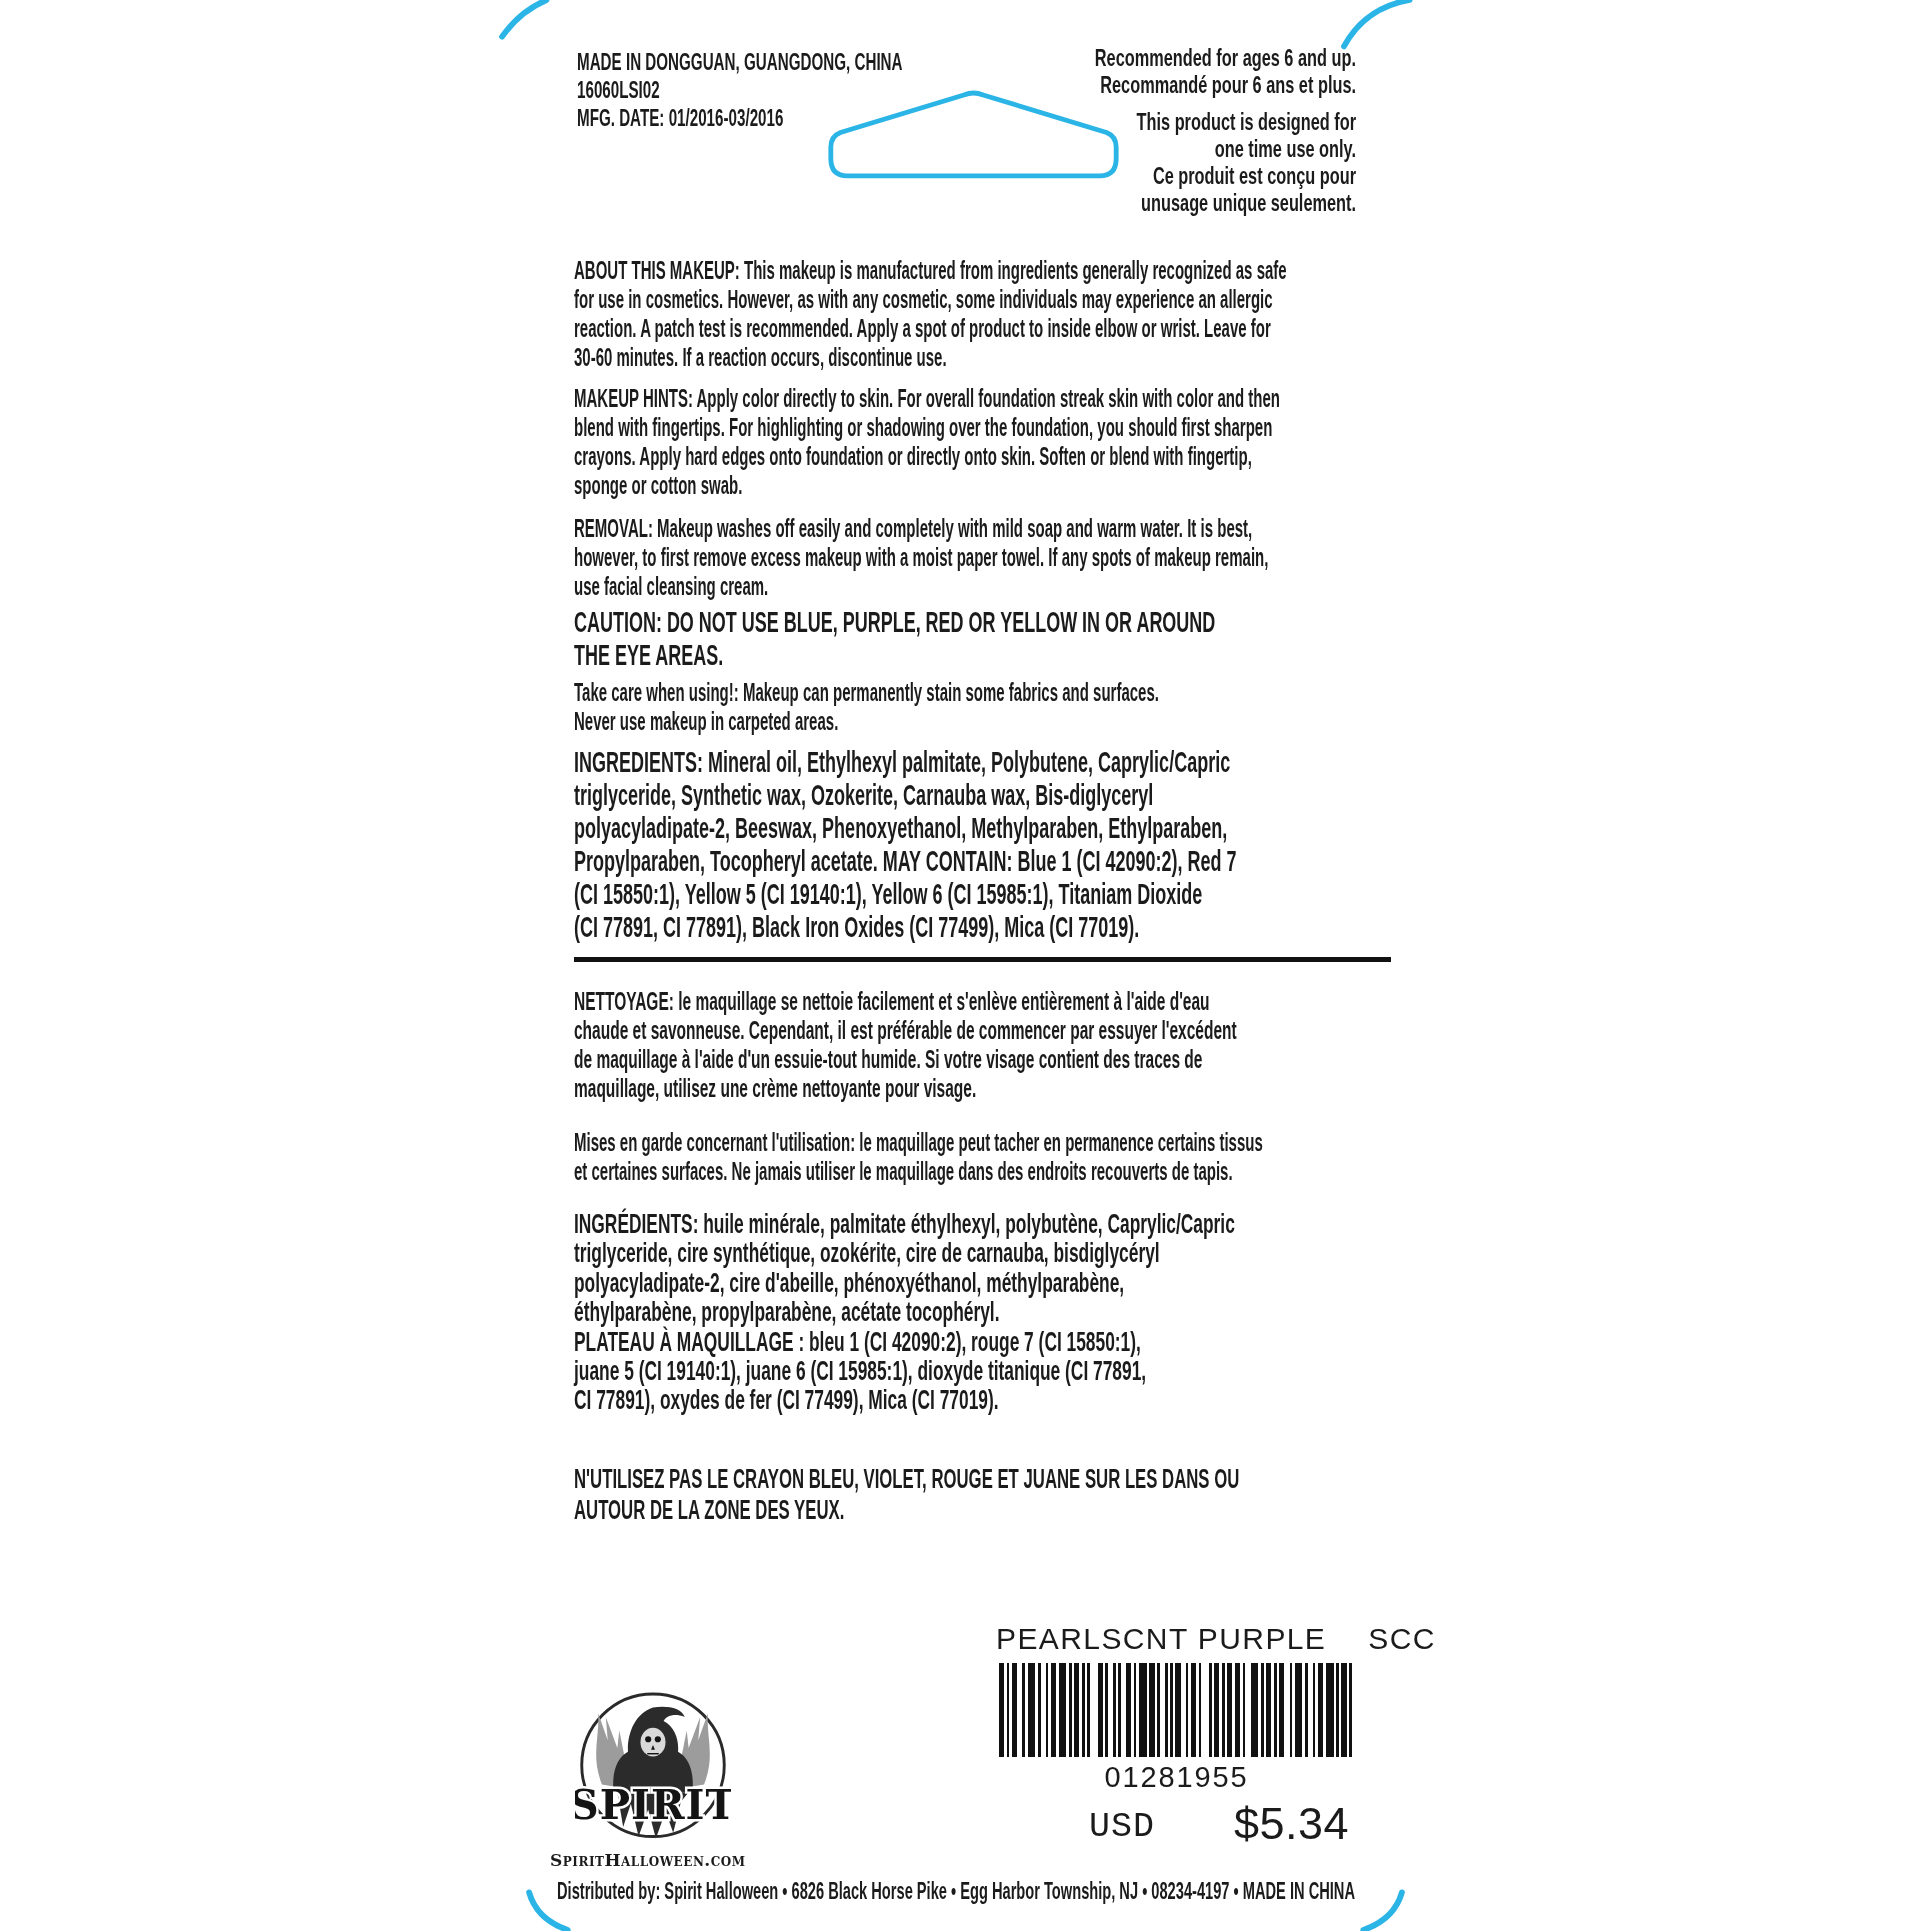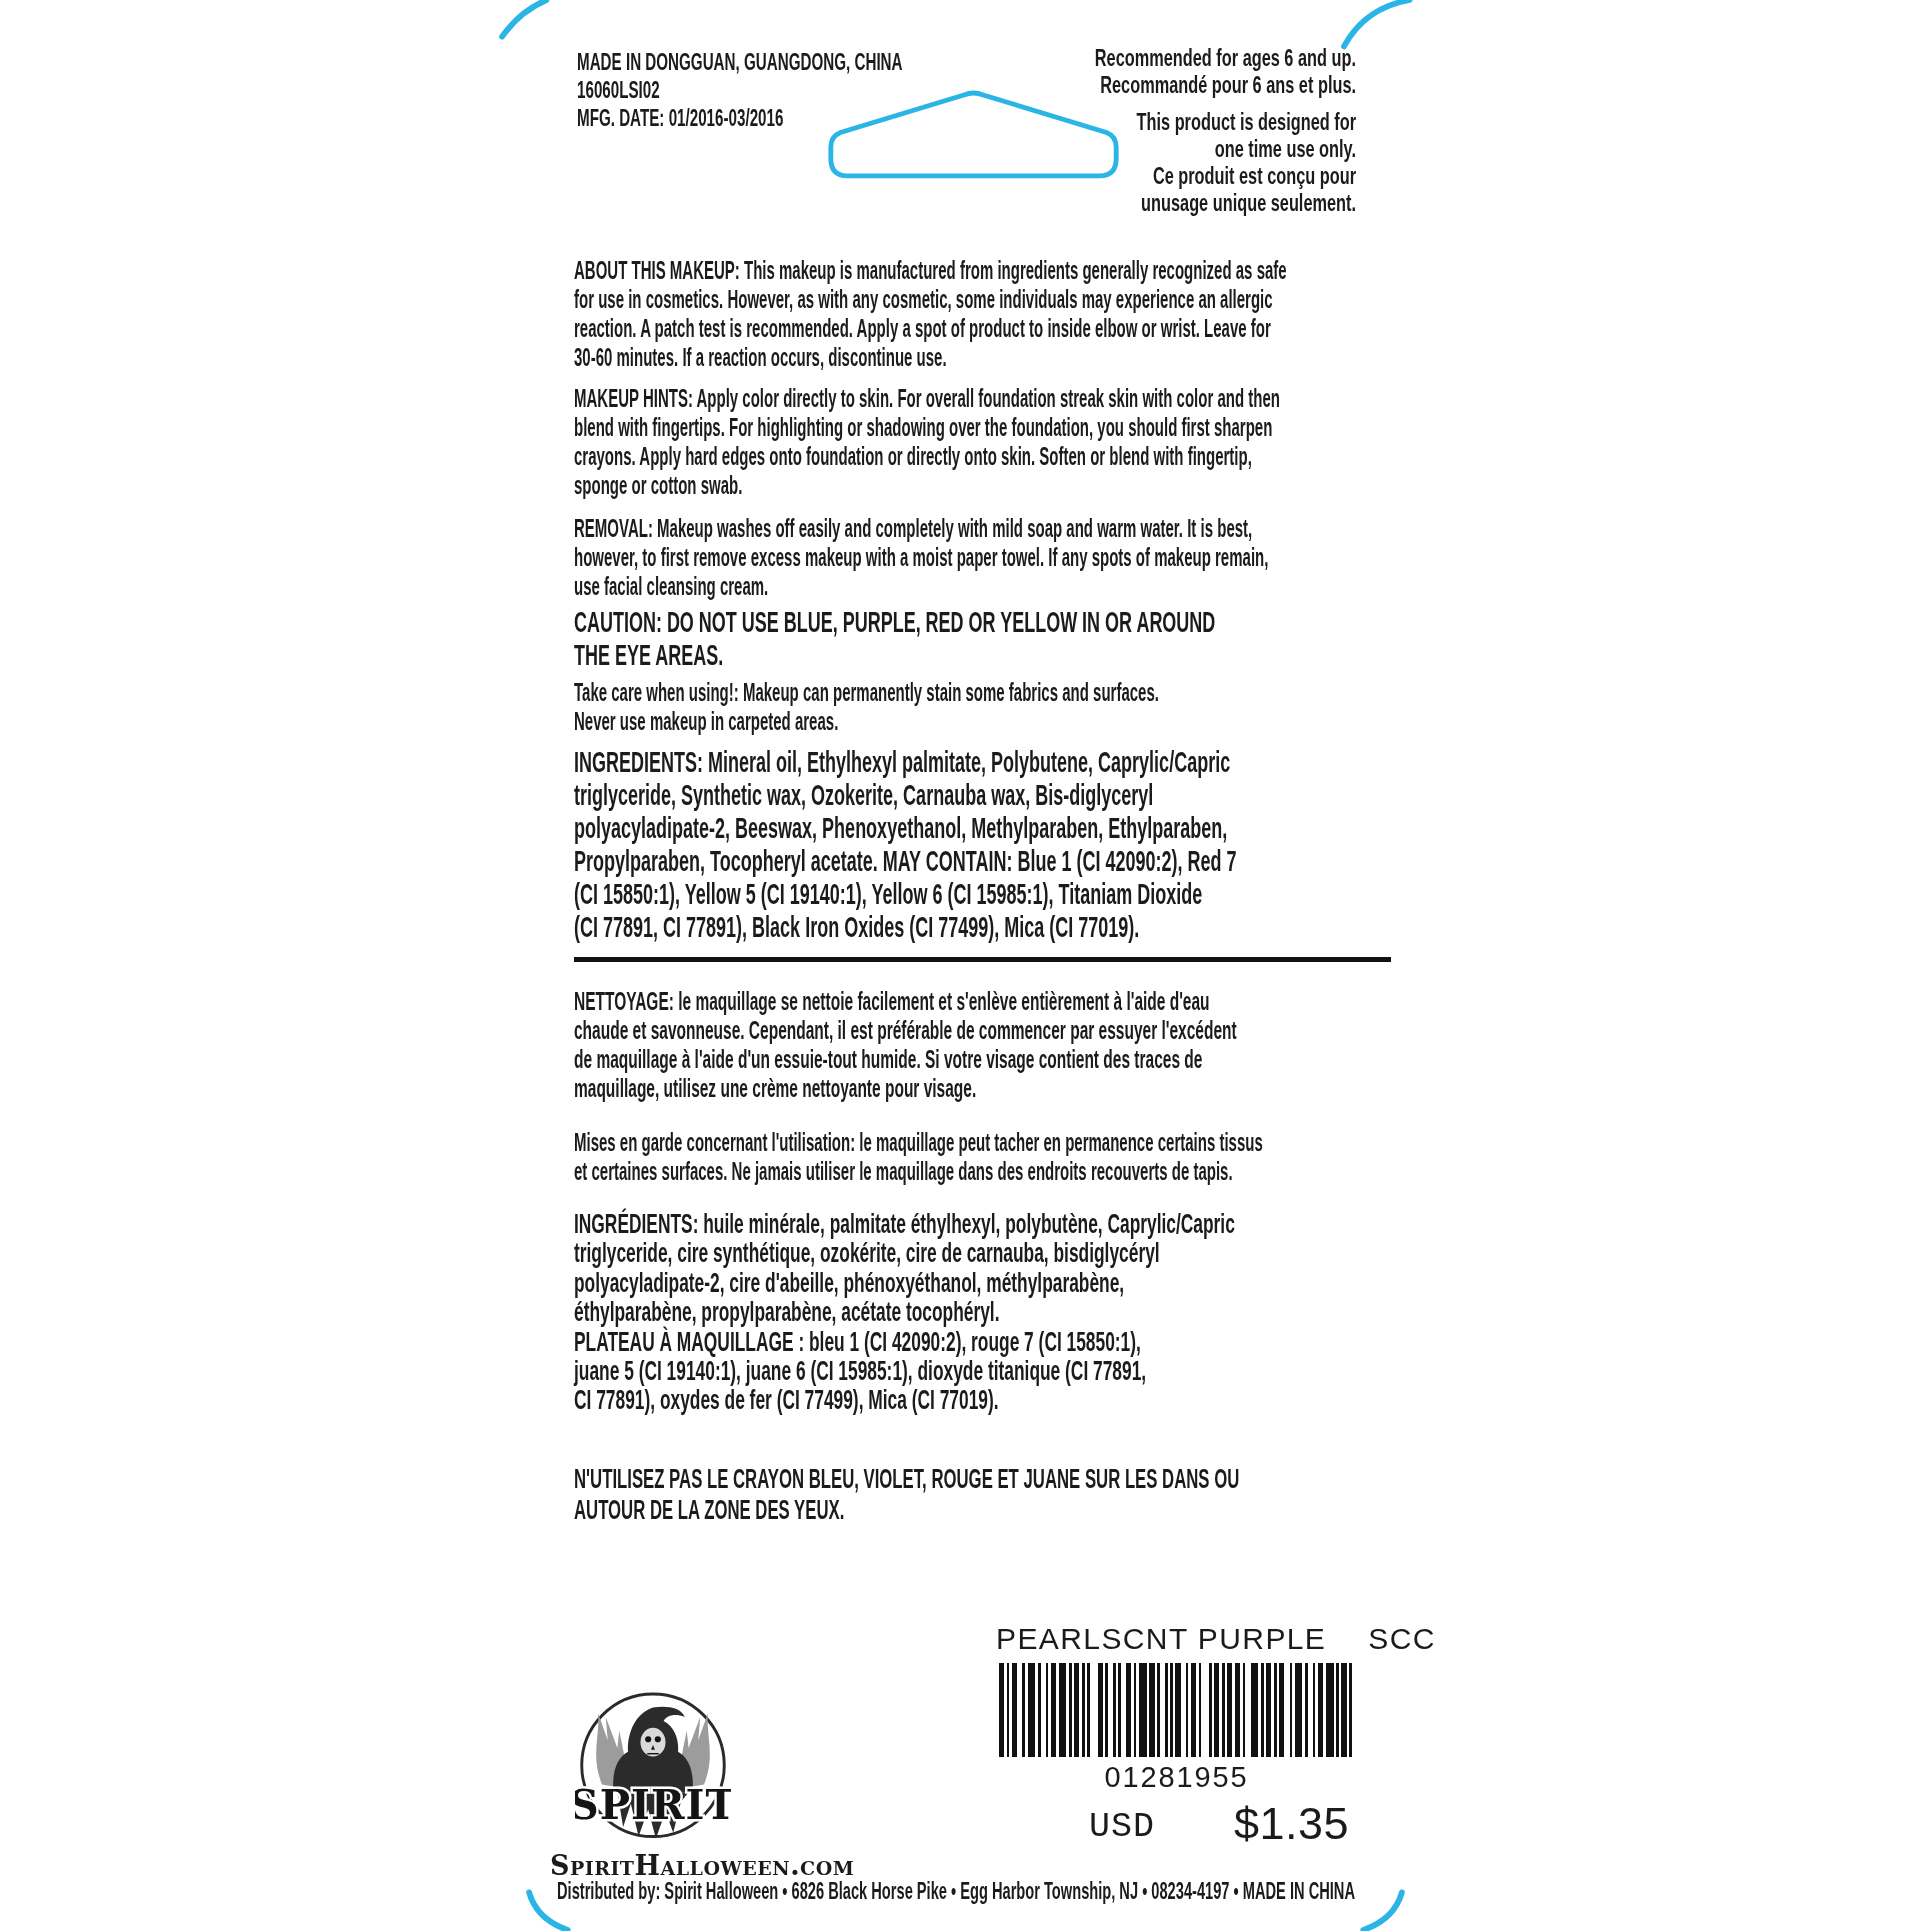--- a/index.html
+++ b/index.html
@@ -197,35 +197,35 @@
       <div style="width: 5.2px; background: rgb(17, 17, 17);"></div>
       <div style="width: 2.6px; background: rgb(255, 255, 255);"></div>
       <div style="width: 2.6px; background: rgb(17, 17, 17);"></div>
       <div style="width: 2.6px; background: rgb(255, 255, 255);"></div>
     </div>
 
   <div class="blk bc-num" style="left:999px;top:1761px;width:355px;font-size:29px;">01281955</div>
 
   <div class="blk usd" style="left:1089px;top:1807px;font-size:35px;">USD</div>
 
-  <div class="blk price" style="left:1234px;top:1798px;font-size:45px;">$1.35</div>
+  <div class="blk price" style="left:1234px;top:1798px;font-size:45px;">$5.34</div>
 
   <svg style="position:absolute;left:575px;top:1692px;" width="156" height="160" viewBox="0 0 162 166">
     <ellipse cx="81" cy="76" rx="74" ry="74" fill="#ffffff" stroke="#2a2a2a" stroke-width="3"></ellipse>
     <path d="M28,96 C16,66 26,46 24,22 L34,50 L32,26 L44,58 L46,40 L52,70 L40,98 Z" fill="#9c9c9c"></path>
     <path d="M134,96 C146,66 136,46 138,22 L128,50 L130,26 L118,58 L116,40 L110,70 L122,98 Z" fill="#9c9c9c"></path>
     <path d="M74,24 L81,30 L88,24 L84,32 L81,29 L78,32 Z" fill="#333"></path>
     <path d="M81,16 C96,14 110,16 114,26 C104,22 96,24 92,30 C104,36 108,50 107,62 C118,68 124,82 122,104 L40,104 C38,82 44,68 55,62 C54,44 62,22 81,16 Z" fill="#2b2b2b"></path>
     <path d="M44,104 L50,140 L58,116 L66,150 L76,122 L84,152 L94,124 L102,146 L110,114 L118,104 Z" fill="#2b2b2b"></path>
     <ellipse cx="81" cy="52" rx="13" ry="15" fill="#d9d9d9"></ellipse>
     <circle cx="76" cy="49" r="3.2" fill="#151515"></circle>
     <circle cx="86" cy="49" r="3.2" fill="#151515"></circle>
     <path d="M81,55 L79,60 L83,60 Z" fill="#151515"></path>
     <path d="M75,64 L87,64" stroke="#151515" stroke-width="1.5"></path>
     <text x="81" y="132" text-anchor="middle" font-family="DejaVu Serif, serif" font-size="42" font-weight="bold" fill="#141414" stroke="#ffffff" stroke-width="5" paint-order="stroke" letter-spacing="1">SPIRIT</text>
   </svg>
 
-  <div class="blk website" style="left:550px;top:1850px;width:209px;font-size:27px;">SpiritHalloween.com</div>
+  <div class="blk website" style="left:550px;top:1850px;width:209px;font-size:17px;">SpiritHalloween.com</div>
 
   <div class="blk cond" style="left:557px;top:1877px;font-size:24px;line-height:27px;transform:scaleX(0.61);">Distributed by: Spirit Halloween • 6826 Black Horse Pike • Egg Harbor Township, NJ • 08234-4197 • MADE IN CHINA</div>
 
 </div>
 
 
 </body></html>

